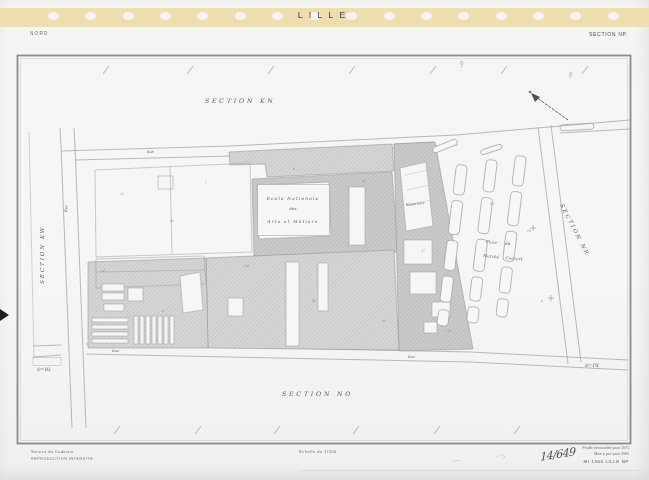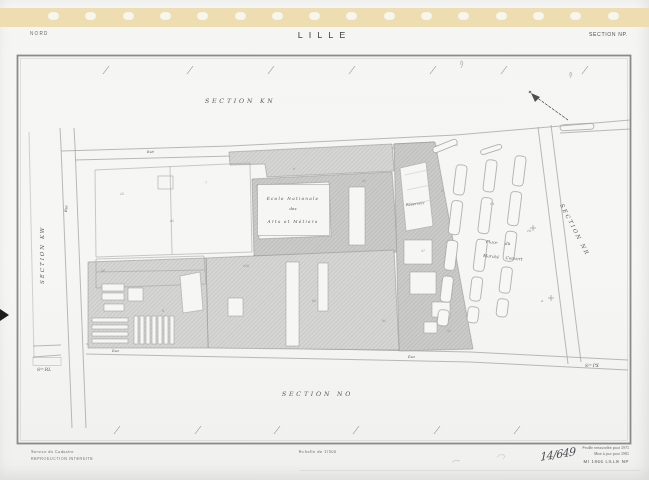--- a/index.html
+++ b/index.html
@@ -3,21 +3,21 @@
 <meta charset="utf-8">
 <style>
   html,body{margin:0;padding:0;width:649px;height:480px;overflow:hidden;background:#e6e6e4;}
   #sheet{position:absolute;inset:0;background:linear-gradient(180deg,#f5f5f3 0%,#f6f6f4 55%,#f0f0ee 100%);
          box-shadow:inset -6px 0 14px rgba(0,0,0,.04), inset 0 -8px 14px rgba(0,0,0,.05);
          font-family:"Liberation Sans",sans-serif;color:#4a4a46;}
   #binding-strip{position:absolute;left:0;top:8px;width:649px;height:19px;background:#efddb2;}
   .hole{position:absolute;top:4px;width:11px;height:8px;border-radius:3.5px;background:#f8f5ed;box-shadow:inset 0 0 1px rgba(0,0,0,.15);}
   .hdr{position:absolute;white-space:nowrap;}
   #hdr-region{left:30px;top:31px;font-size:4.6px;letter-spacing:1.3px;color:#6b6b67;}
-  #hdr-city{left:0;right:0;top:30px;text-align:center;font-size:9px;letter-spacing:6px;color:#454541;}
+  #hdr-city{left:0;right:0;top:10px;text-align:center;font-size:9px;letter-spacing:6px;color:#454541;}
   #hdr-section{right:21px;top:31px;font-size:5.2px;letter-spacing:.6px;color:#555551;}
   svg{position:absolute;left:0;top:0;}
   svg text{font-family:"DejaVu Serif",serif;}
   .map-label{font-style:italic;fill:#5a5a55;}
   .tiny-num{font-size:3.2px;fill:#8b8b88;font-style:italic;}
   .ftr{position:absolute;white-space:nowrap;color:#6d6d69;}
   #ftr-left1{left:31px;top:449px;font-size:3.9px;letter-spacing:.4px;}
   #ftr-left2{left:31px;top:457px;font-size:3.6px;letter-spacing:.6px;}
   #ftr-center{left:299px;top:449px;font-size:4px;letter-spacing:.5px;}
   .ftr-r{right:20px;text-align:right;}

